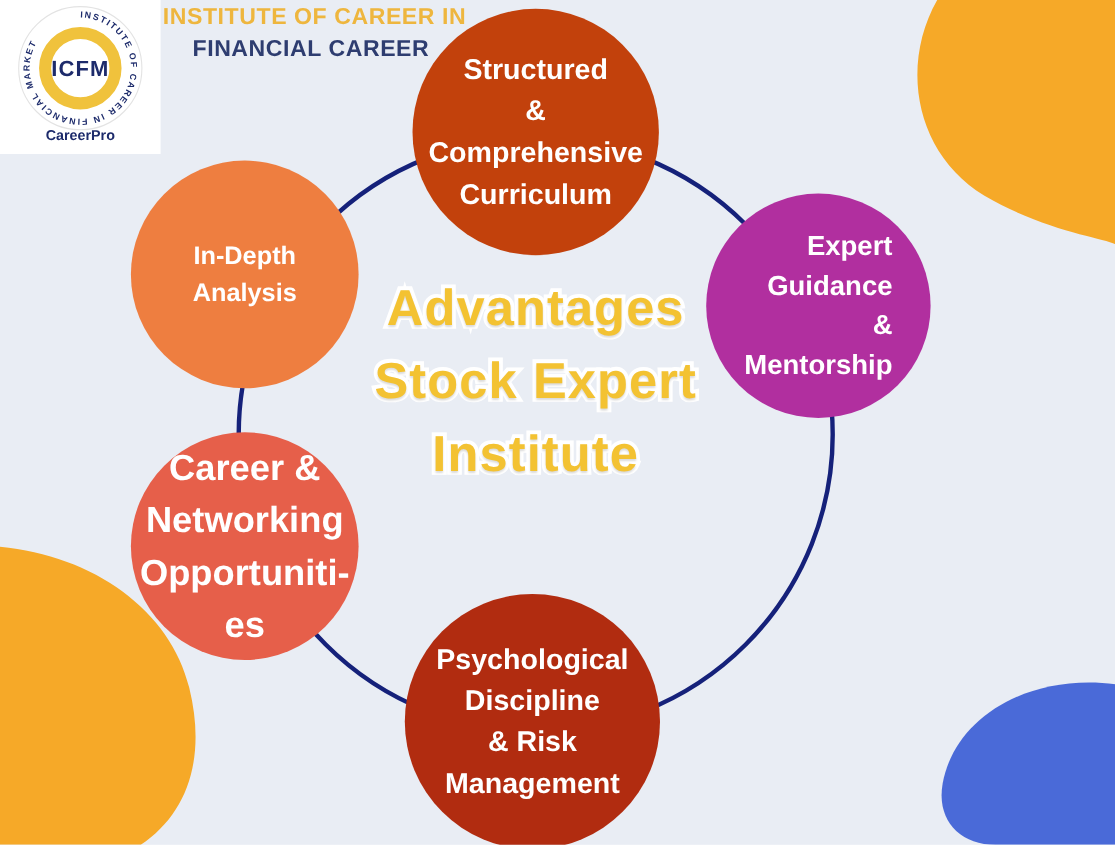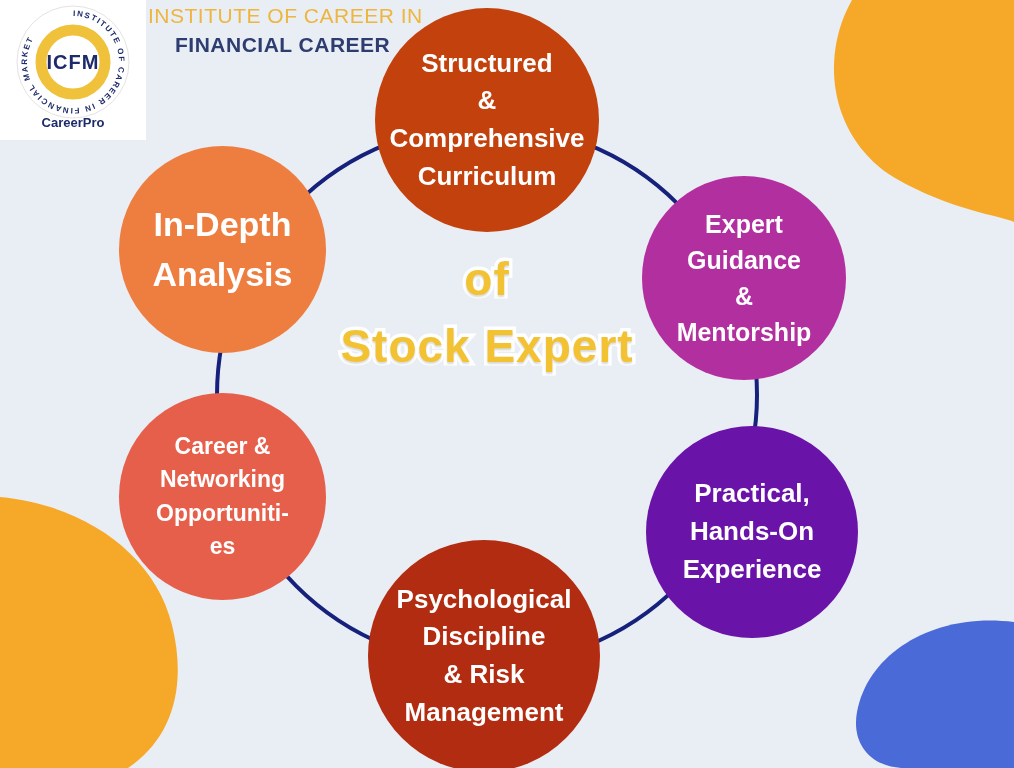--- a/index.html
+++ b/index.html
@@ -15,36 +15,36 @@
     position:absolute;left:215px;top:123px;width:544px;height:544px;
     border:4px solid #15217a;border-radius:50%;z-index:1;box-sizing:border-box;
   }
   .circle{
     position:absolute;border-radius:50%;z-index:2;
     display:flex;align-items:center;justify-content:center;text-align:center;
     color:#ffffff;font-weight:bold;
   }
   .circle-label{white-space:pre-line;line-height:1.45;}
   .c1{left:375px;top:8px;width:224px;height:224px;font-size:26px;}
-  .c2{left:642px;top:176px;width:204px;height:204px;font-size:25px;}
+  .c2{left:642px;top:176px;width:204px;height:204px;font-size:25px;text-align:right;}
   .c3{left:646px;top:426px;width:212px;height:212px;font-size:26px;}
   .c4{left:368px;top:540px;width:232px;height:232px;font-size:26px;}
-  .c5{left:119px;top:393px;width:207px;height:207px;font-size:23px;}
-  .c6{left:119px;top:146px;width:207px;height:207px;font-size:34px;}
+  .c5{left:119px;top:393px;width:207px;height:207px;font-size:33px;}
+  .c6{left:119px;top:146px;width:207px;height:207px;font-size:23px;}
   .center-title{
     position:absolute;left:287px;top:246px;width:400px;z-index:3;
     text-align:center;font-size:46px;font-weight:bold;letter-spacing:1px;
     color:#f3c232;line-height:1.45;
     -webkit-text-stroke:7px #ffffff;
     paint-order:stroke fill;
     text-shadow:0 2px 2px rgba(0,0,0,0.15);
   }
   .header-line1{
     position:absolute;left:148px;top:4px;z-index:4;
-    font-size:21px;font-weight:normal;color:#eeb63e;letter-spacing:0.5px;
+    font-size:21px;font-weight:bold;color:#eeb63e;letter-spacing:0.5px;
   }
   .header-line2{
     position:absolute;left:175px;top:33px;z-index:4;
     font-size:21px;font-weight:bold;color:#2e3d70;letter-spacing:0.5px;
   }
   .logo-box{
     position:absolute;left:0;top:0;width:146px;height:140px;
     background:#ffffff;z-index:4;
   }
 </style>
@@ -68,25 +68,20 @@
 Curriculum</div>
   </div>
 
   <div class="circle c2" style="background: rgb(177, 47, 159);">
     <div class="circle-label">Expert
 Guidance
 &amp;
 Mentorship</div>
   </div>
 
-  <div class="circle c3" style="background: rgb(106, 19, 168);">
-    <div class="circle-label">Practical,
-Hands-On
-Experience</div>
-  </div>
 
   <div class="circle c4" style="background: rgb(177, 44, 16);">
     <div class="circle-label">Psychological
 Discipline
 &amp; Risk
 Management</div>
   </div>
 
   <div class="circle c5" style="background: rgb(230, 95, 74);">
     <div class="circle-label">Career &amp;
@@ -94,22 +89,23 @@
 Opportuniti-
 es</div>
   </div>
 
   <div class="circle c6" style="background: rgb(238, 126, 64);">
     <div class="circle-label">In-Depth
 Analysis</div>
   </div>
 
   <div class="center-title">
-    <div>of</div>
+    <div>Advantages</div>
     <div>Stock Expert</div>
+    <div>Institute</div>
   </div>
 
   <div class="logo-box">
     <svg width="146" height="140" viewBox="0 0 146 140">
       <defs>
         <path id="ringpath" d="M 73 16 A 46 46 0 1 1 72.99 16"></path>
       </defs>
       <circle cx="73" cy="62" r="56" fill="#ffffff" stroke="#e3e3e3" stroke-width="1"></circle>
       <text font-size="8" font-weight="bold" fill="#1d2b6b" letter-spacing="1.5">
         <textPath href="#ringpath">INSTITUTE OF CAREER IN FINANCIAL MARKET</textPath>

